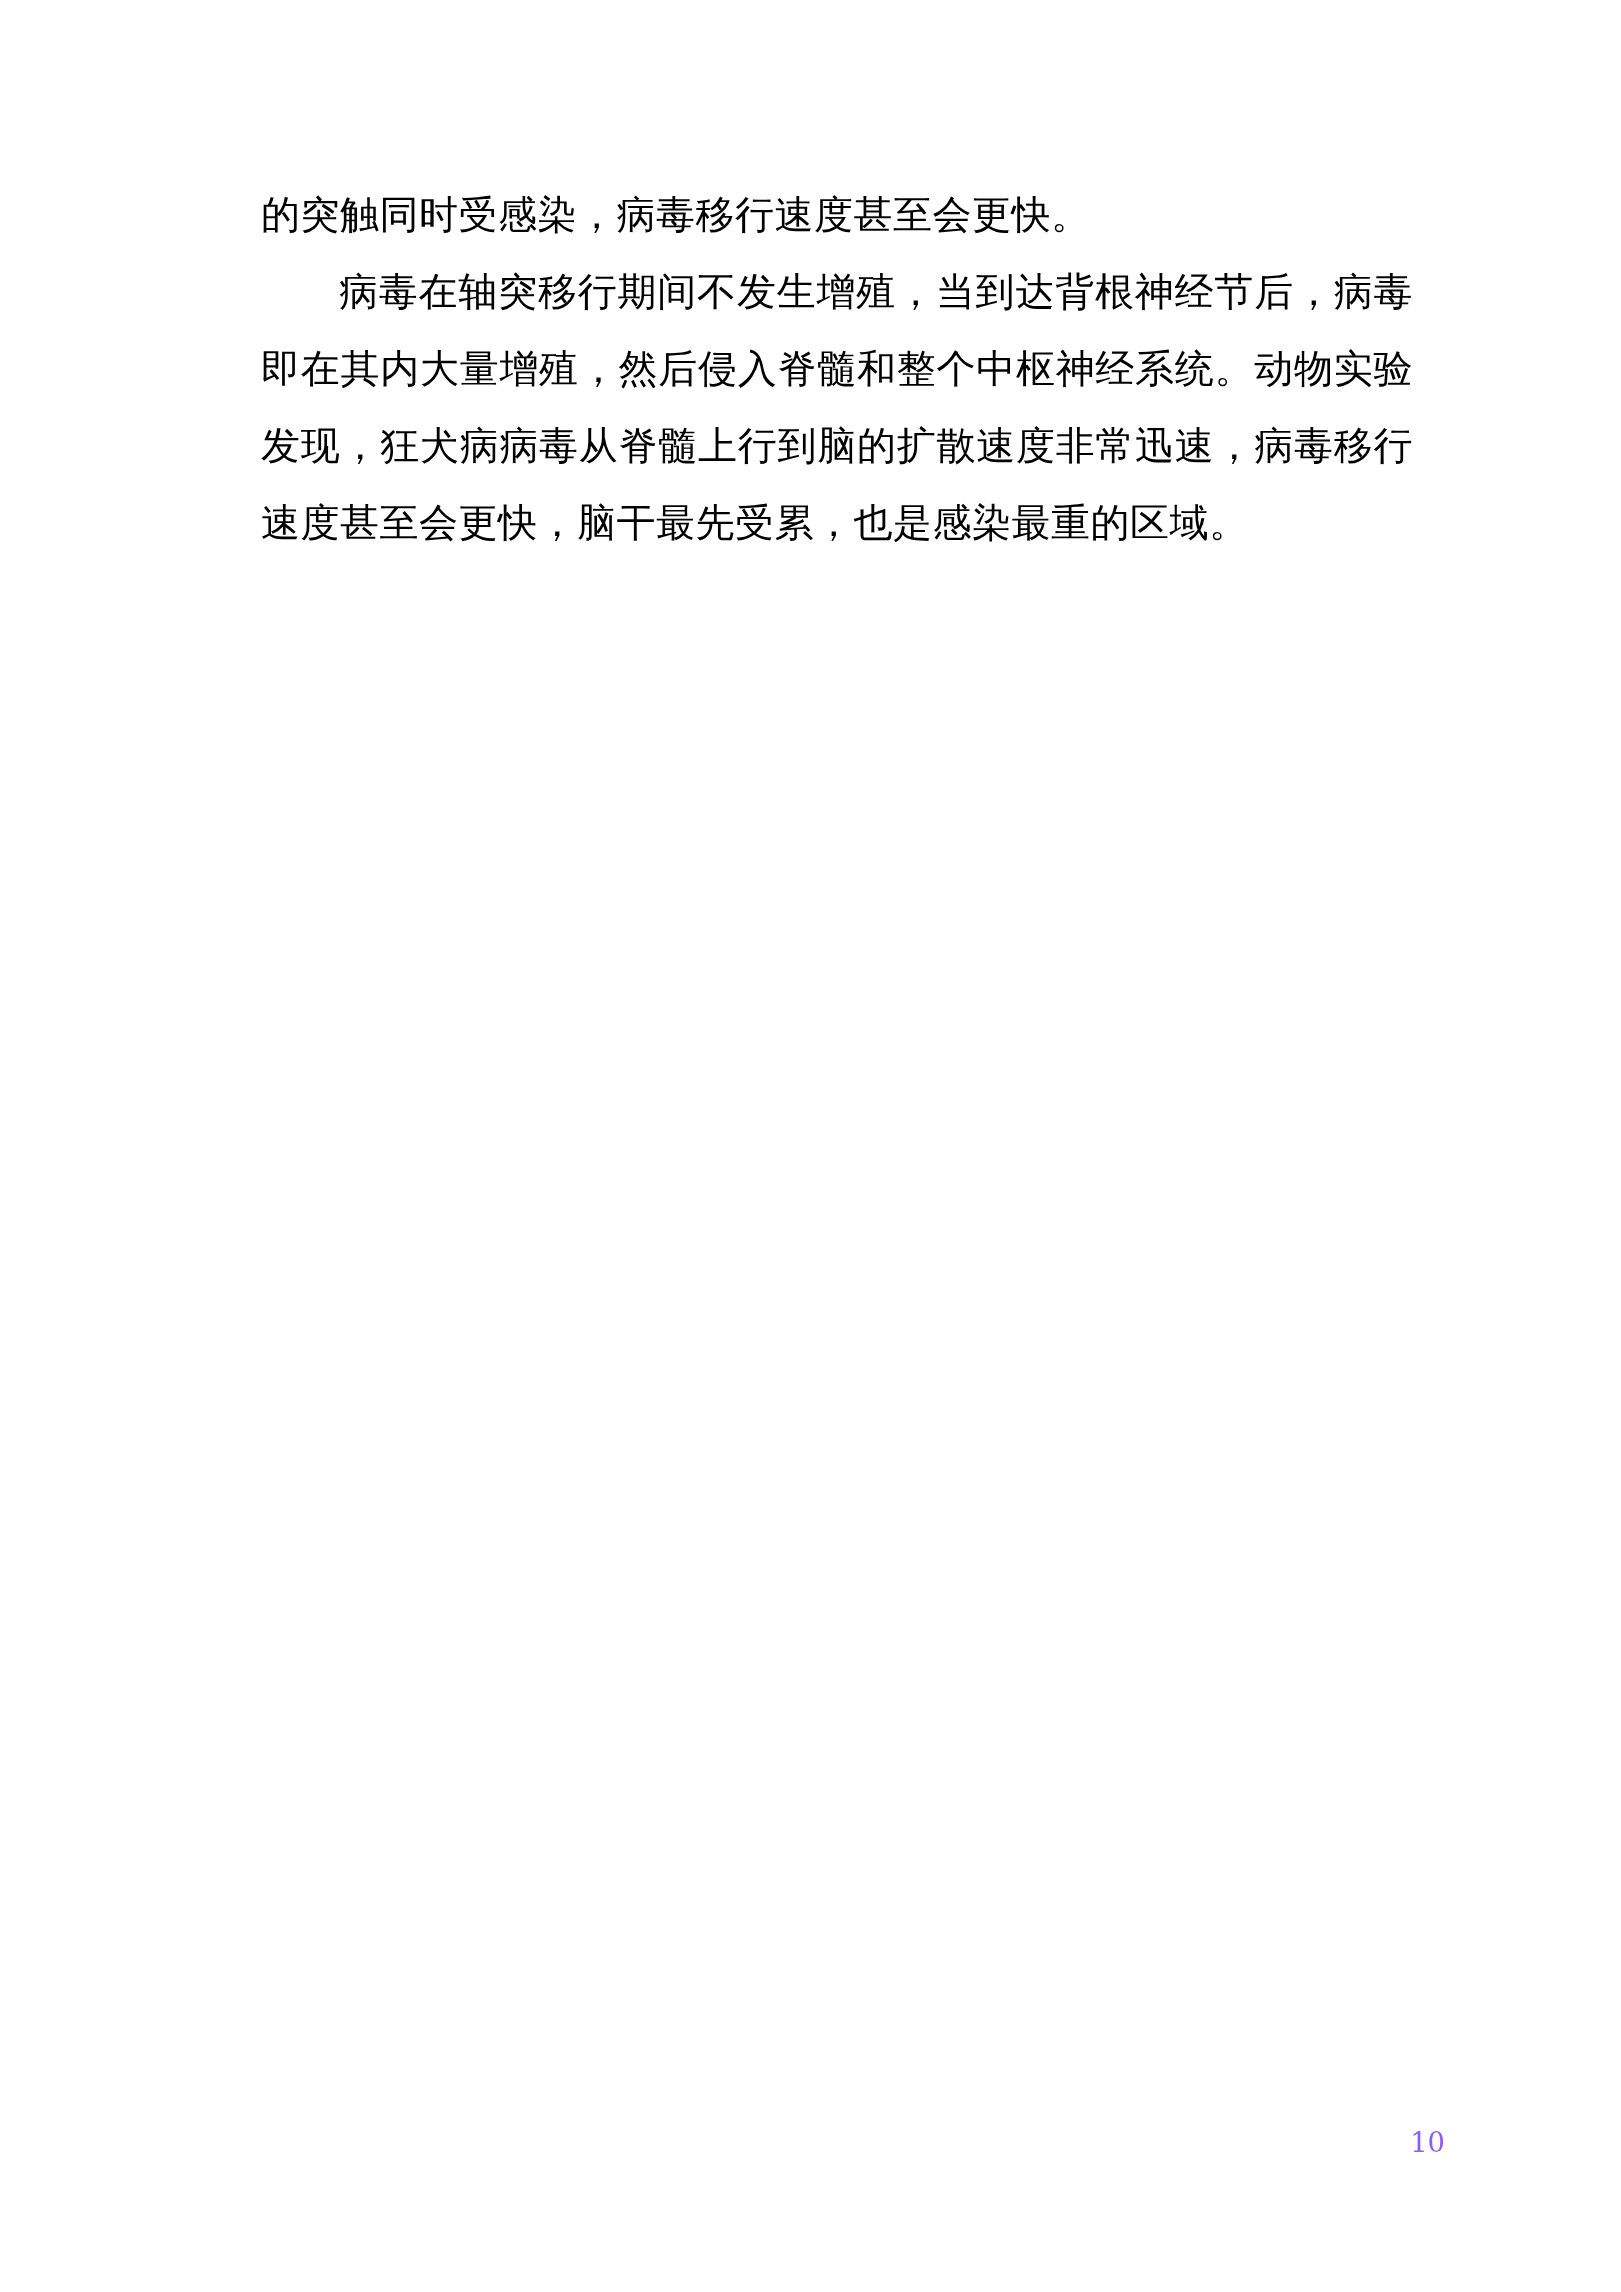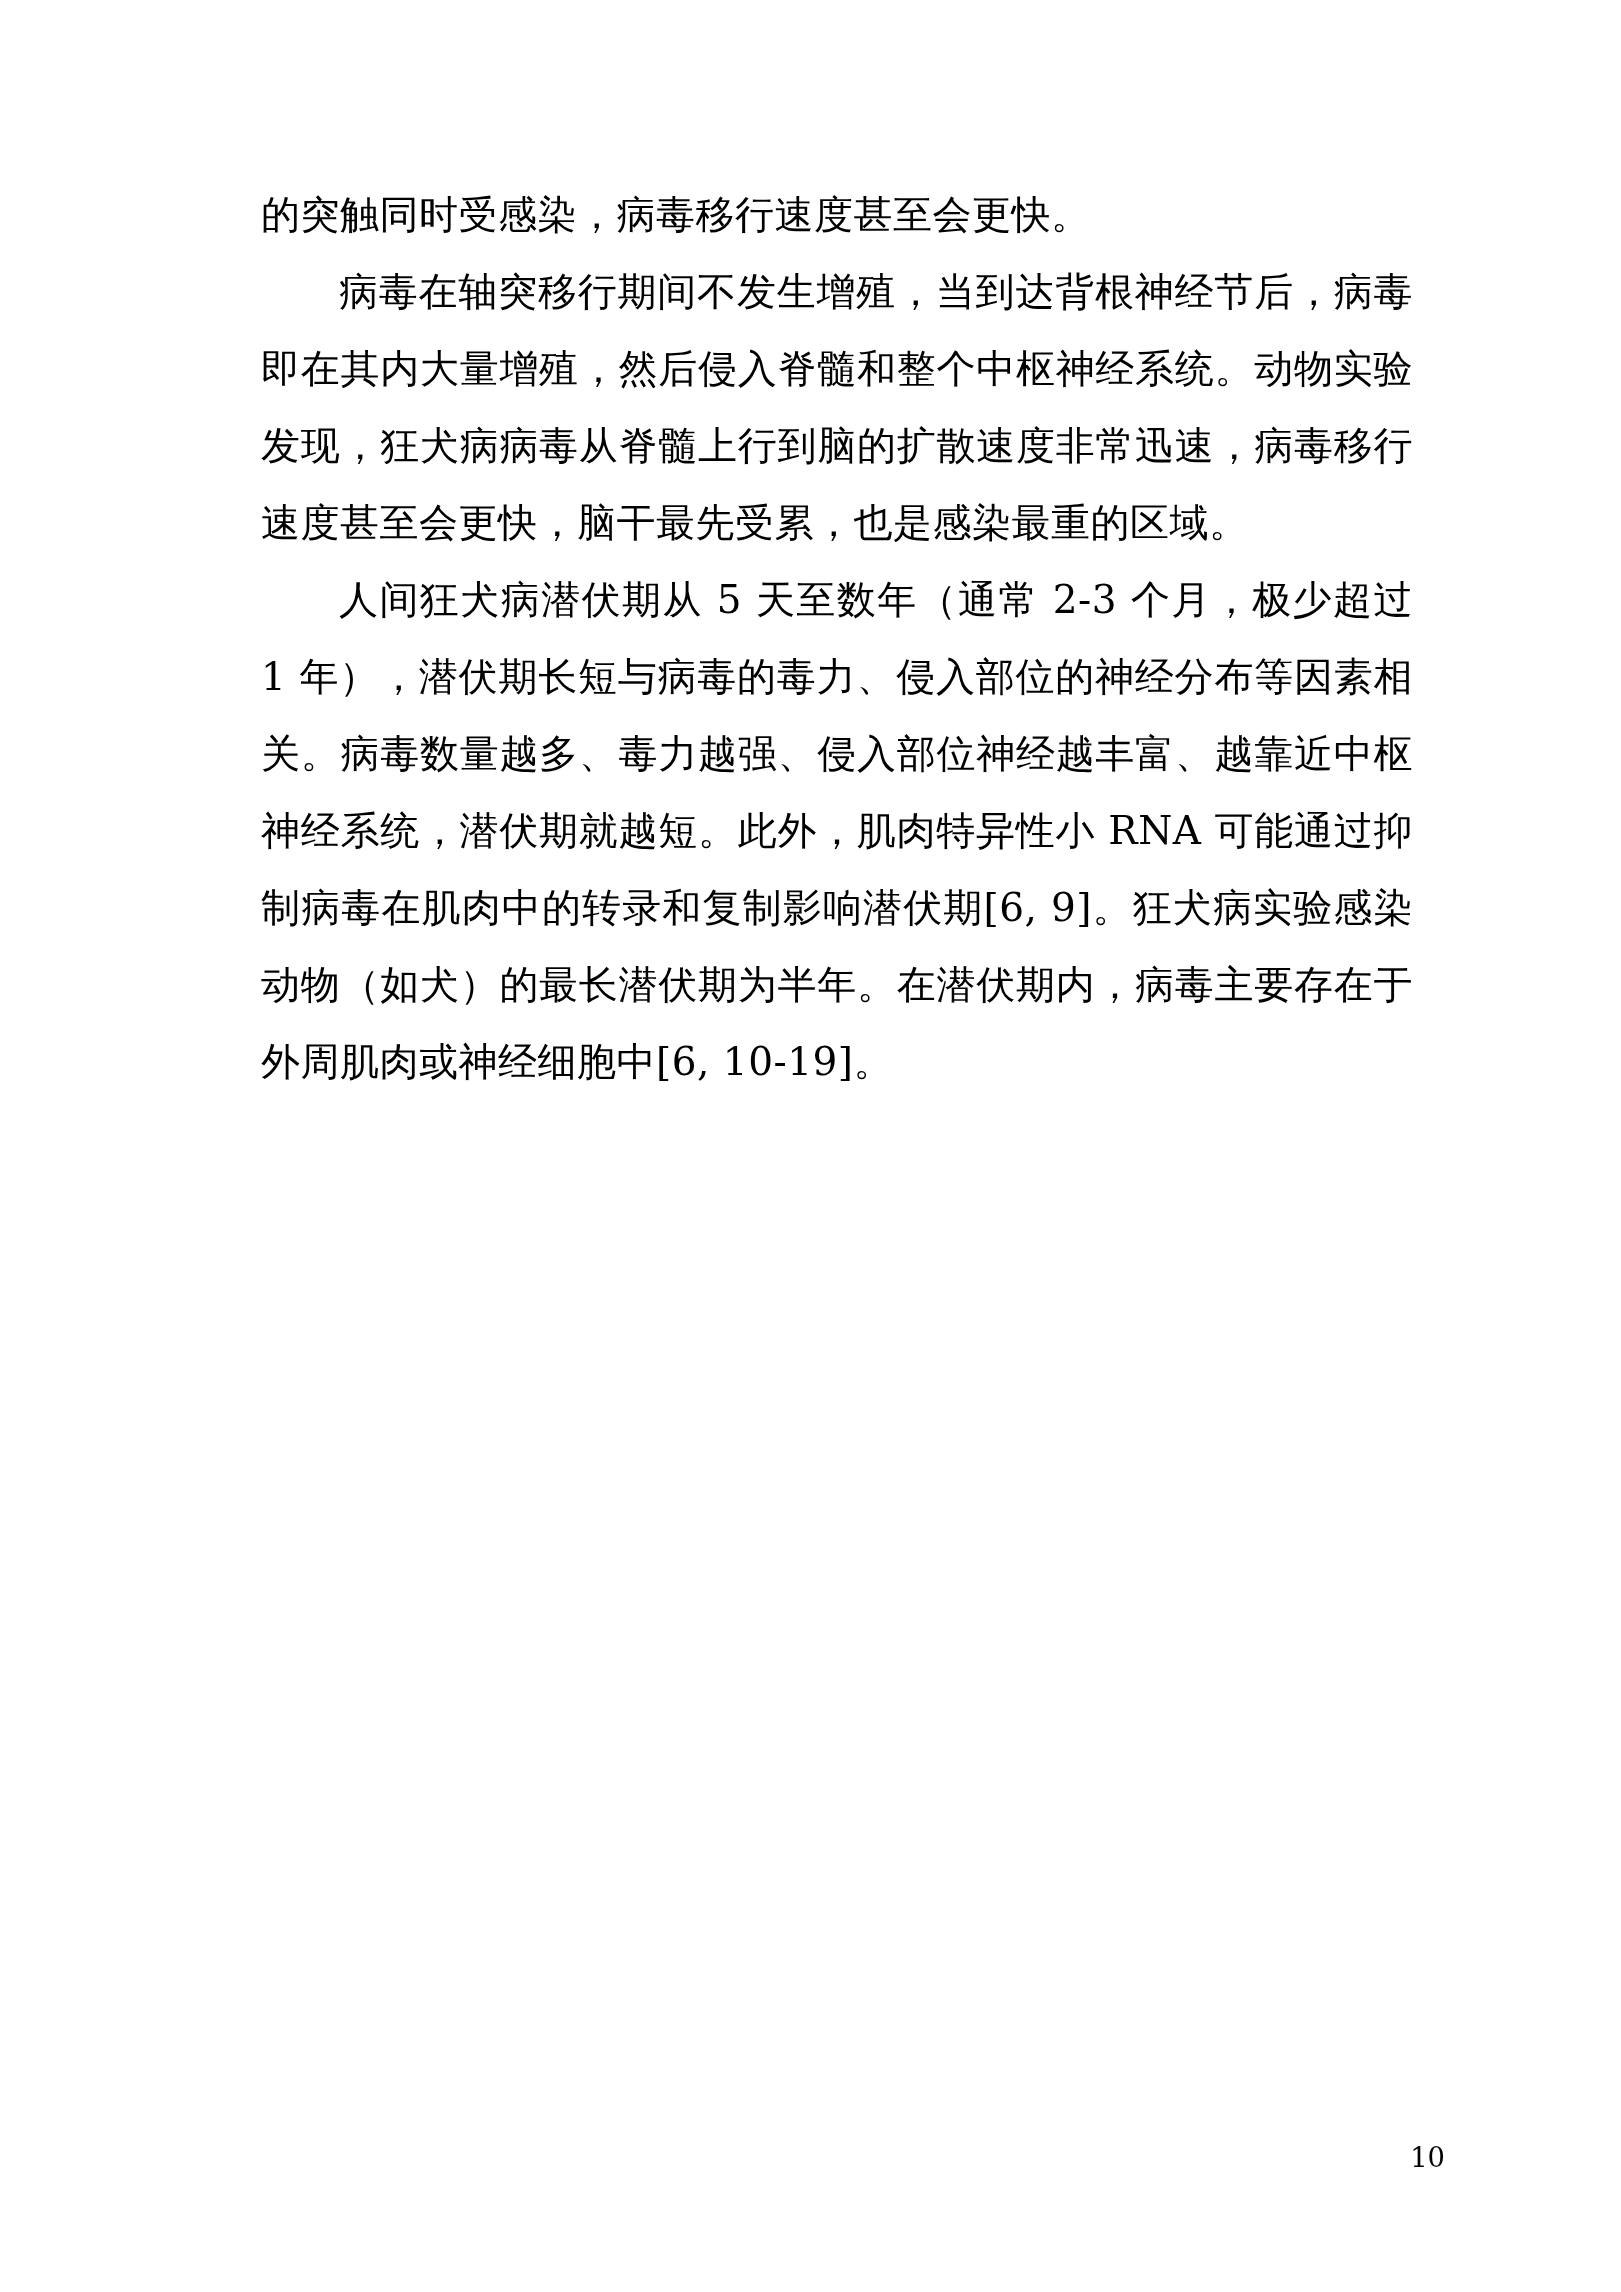--- a/index.html
+++ b/index.html
@@ -34,30 +34,29 @@
     margin: 0 0 0 0;
     letter-spacing: 0.5px;
     word-break: break-all;
   }
   .indent {
     text-indent: 78px;
   }
   .page-number {
     position: absolute;
     right: 199px;
-    bottom: 120px;
+    bottom: 135px;
     font-size: 27.4px;
     font-family: "DejaVu Serif", "Liberation Serif", serif;
-    color: #000000;
+    color: #8b5cf6;
   }
 </style>
 </head>
 <body>
 
 <div class="page">
   <div class="content">
     <p class="para">的突触同时受感染，病毒移行速度甚至会更快。</p>
     <p class="para indent">病毒在轴突移行期间不发生增殖，当到达背根神经节后，病毒即在其内大量增殖，然后侵入脊髓和整个中枢神经系统。动物实验发现，狂犬病病毒从脊髓上行到脑的扩散速度非常迅速，病毒移行速度甚至会更快，脑干最先受累，也是感染最重的区域。</p>
-    <p class="para indent">人间狂犬病潜伏期从 5 天至数年（通常 2-3 个月，极少超过 1 年），潜伏期长短与病毒的毒力、侵入部位的神经分布等因素相关。病毒数量越多、毒力越强、侵入部位神经越丰富、越靠近中枢神经系统，潜伏期就越短。此外，肌肉特异性小 RNA 可能通过抑制病毒在肌肉中的转录和复制影响潜伏期[6, 9]。狂犬病实验感染动物（如犬）的最长潜伏期为半年。在潜伏期内，病毒主要存在于外周肌肉或神经细胞中[6, 10-19]。</p>
   </div>
   <div class="page-number">10</div>
 </div>
 
 
 </body></html>

